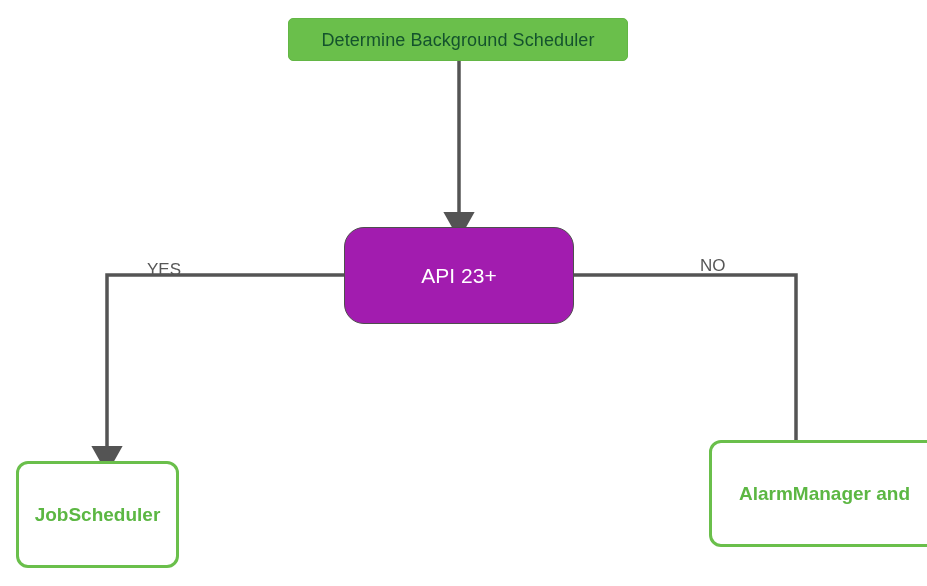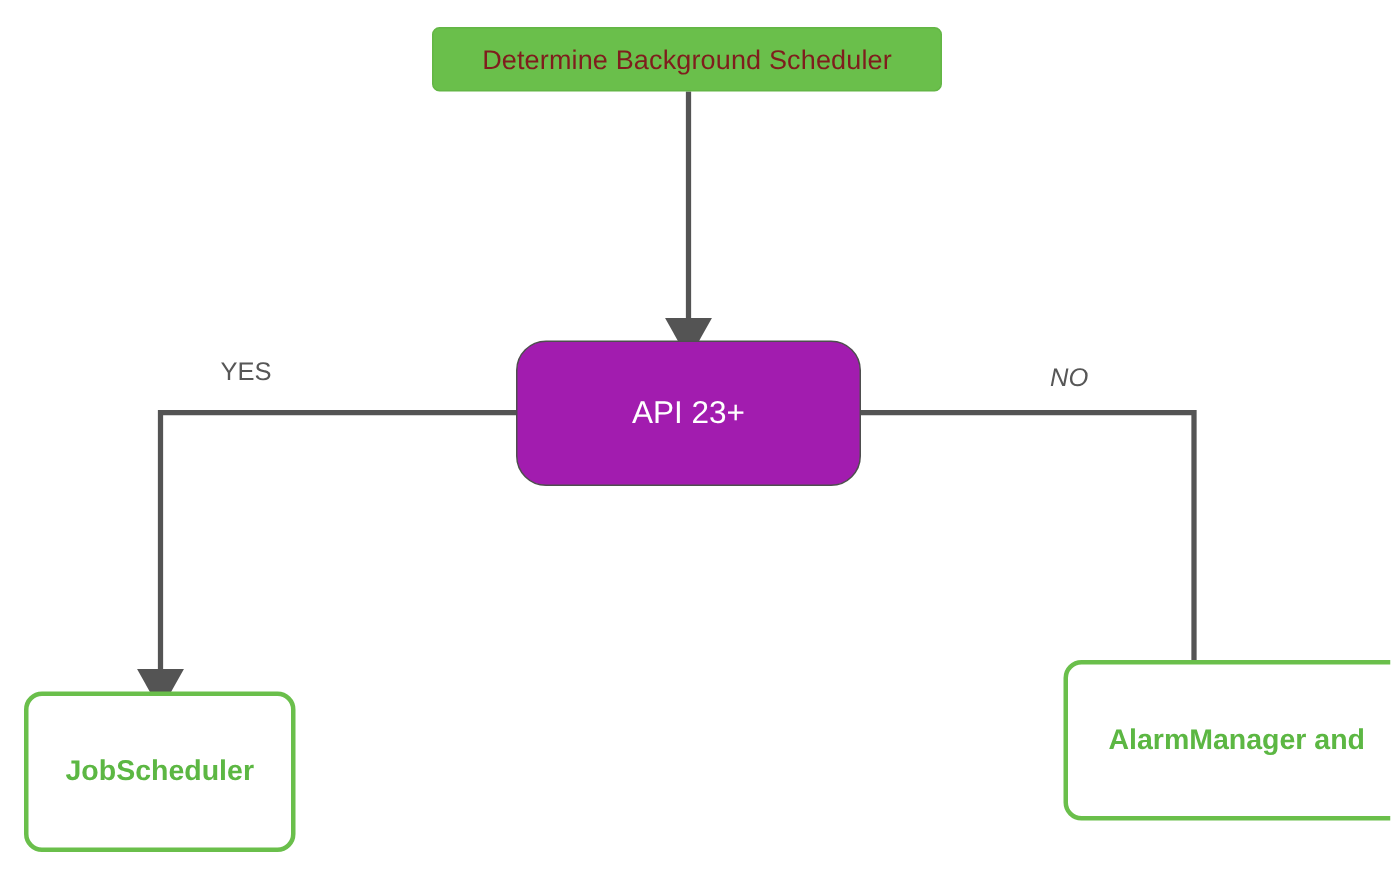--- a/index.html
+++ b/index.html
@@ -41,21 +41,21 @@
   .node-start {
     left: 288px;
     top: 18px;
     width: 340px;
     height: 43px;
     background: #6ABF4B;
     border: 1px solid #63b645;
     border-radius: 5px;
   }
   .node-start .label {
-    color: #7f1d1d;
+    color: #14532d;
     font-size: 18px;
     font-weight: 400;
     letter-spacing: 0.1px;
     line-height: 1;
   }
 
   
   .node-decision {
     left: 344px;
     top: 227px;
@@ -80,43 +80,43 @@
   }
   .node-out .label {
     color: #5CB743;
     font-size: 19px;
     font-weight: bold;
     line-height: 1.32;
   }
   .node-left {
     left: 16px;
     top: 461px;
-    width: 181px;
+    width: 163px;
     height: 107px;
     text-align: center;
   }
   .node-right {
     left: 681px;
     top: 440px;
     width: 231px;
     height: 107px;
     margin-left: 28px;
   }
 
   
   .edge-label {
     position: absolute;
     color: #575757;
     font-size: 17px;
     font-weight: 400;
     line-height: 1;
     white-space: nowrap;
   }
-  .edge-label-yes { left: 147px; top: 239px; }
-  .edge-label-no  { left: 700px; top: 243px; font-style: italic; }
+  .edge-label-yes { left: 147px; top: 261px; }
+  .edge-label-no  { left: 700px; top: 257px; }
 
   
   .watermark {
     position: absolute;
     left: 746px;
     top: 543px;
     color: #b9b9b9;
     font-size: 19px;
     font-weight: 400;
     line-height: 1;

